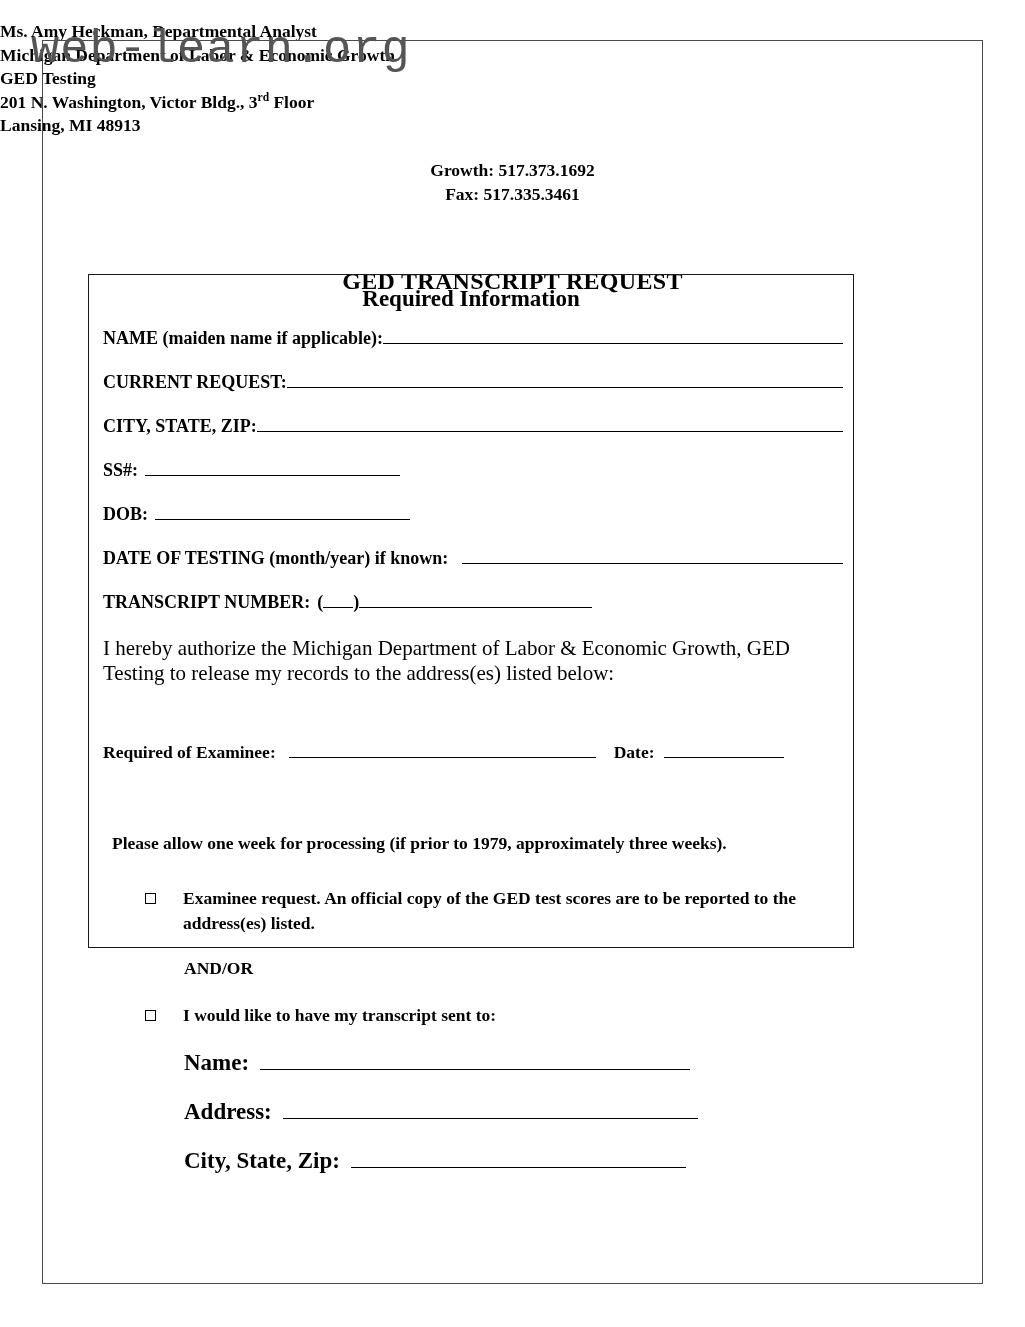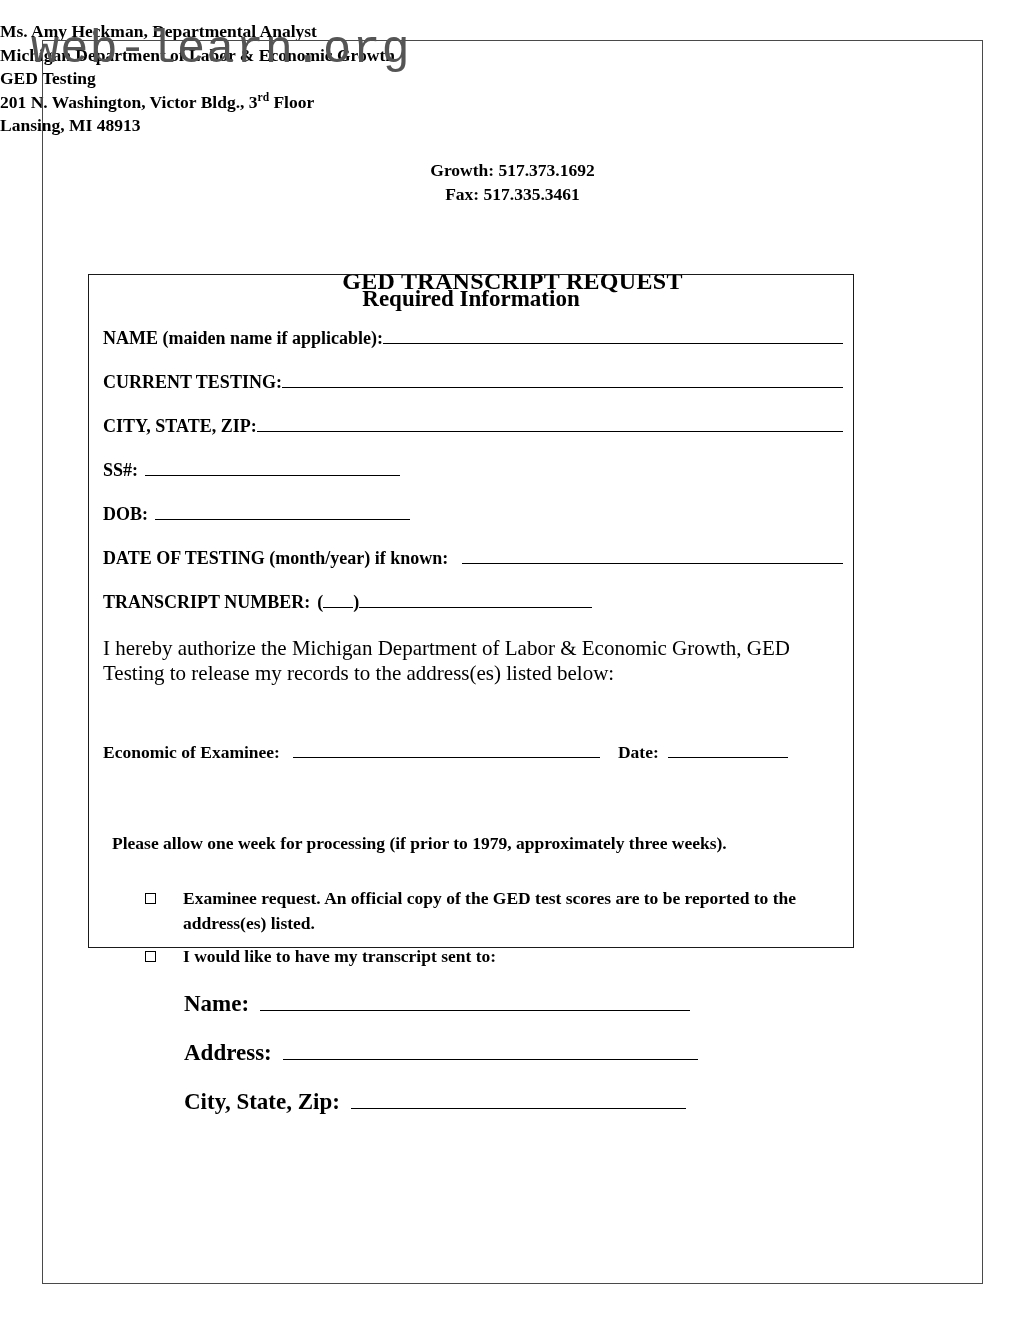--- a/index.html
+++ b/index.html
@@ -222,21 +222,21 @@
   <div class="req-heading">Required Information</div>
 
   <div class="fields">
 
     <div class="field-row">
       <span class="field-label">NAME (maiden name if applicable):</span>
       <span class="rule rule-grow"></span>
     </div>
 
     <div class="field-row">
-      <span class="field-label">CURRENT TESTING:</span>
+      <span class="field-label">CURRENT REQUEST:</span>
       <span class="rule rule-grow"></span>
     </div>
 
     <div class="field-row">
       <span class="field-label">CITY, STATE, ZIP:</span>
       <span class="rule rule-grow"></span>
     </div>
 
     <div class="field-row">
       <span class="field-label">SS#:</span>
@@ -261,41 +261,42 @@
       <span class="gap-sm"></span>
       <span class="field-label">(</span>
       <span class="rule" style="width:30px"></span>
       <span class="field-label">)</span>
       <span class="rule" style="width:233px"></span>
     </div>
 
     <p class="authorize">I hereby authorize the Michigan Department of Labor &amp; Economic Growth, GED Testing to release my records to the address(es) listed below:</p>
 
     <div class="sign-row">
-      <span class="field-label">Economic of Examinee:</span>
+      <span class="field-label">Required of Examinee:</span>
       <span class="gap-sm" style="width:13px"></span>
       <span class="rule" style="width:307px"></span>
       <span class="gap-sm" style="width:18px"></span>
       <span class="field-label">Date:</span>
       <span class="gap-sm" style="width:9px"></span>
       <span class="rule" style="width:120px"></span>
     </div>
 
   </div>
 </div>
 
 <div class="below">
 
   <div class="note-line">Please allow one week for processing (if prior to 1979, approximately three weeks).</div>
 
   <div class="bullet-row">
     <span class="checkbox-glyph"></span>
     <span class="bullet-text">Examinee request.  An official copy of the GED test scores are to be reported to the address(es) listed.</span>
   </div>
 
+  <div class="andor">AND/OR</div>
 
   <div class="bullet-row send-row">
     <span class="checkbox-glyph"></span>
     <span class="bullet-text">I would like to have my transcript sent to:</span>
   </div>
 
   <div class="sub-fields">
 
     <div class="sub-row">
       <span class="field-label">Name:</span>

